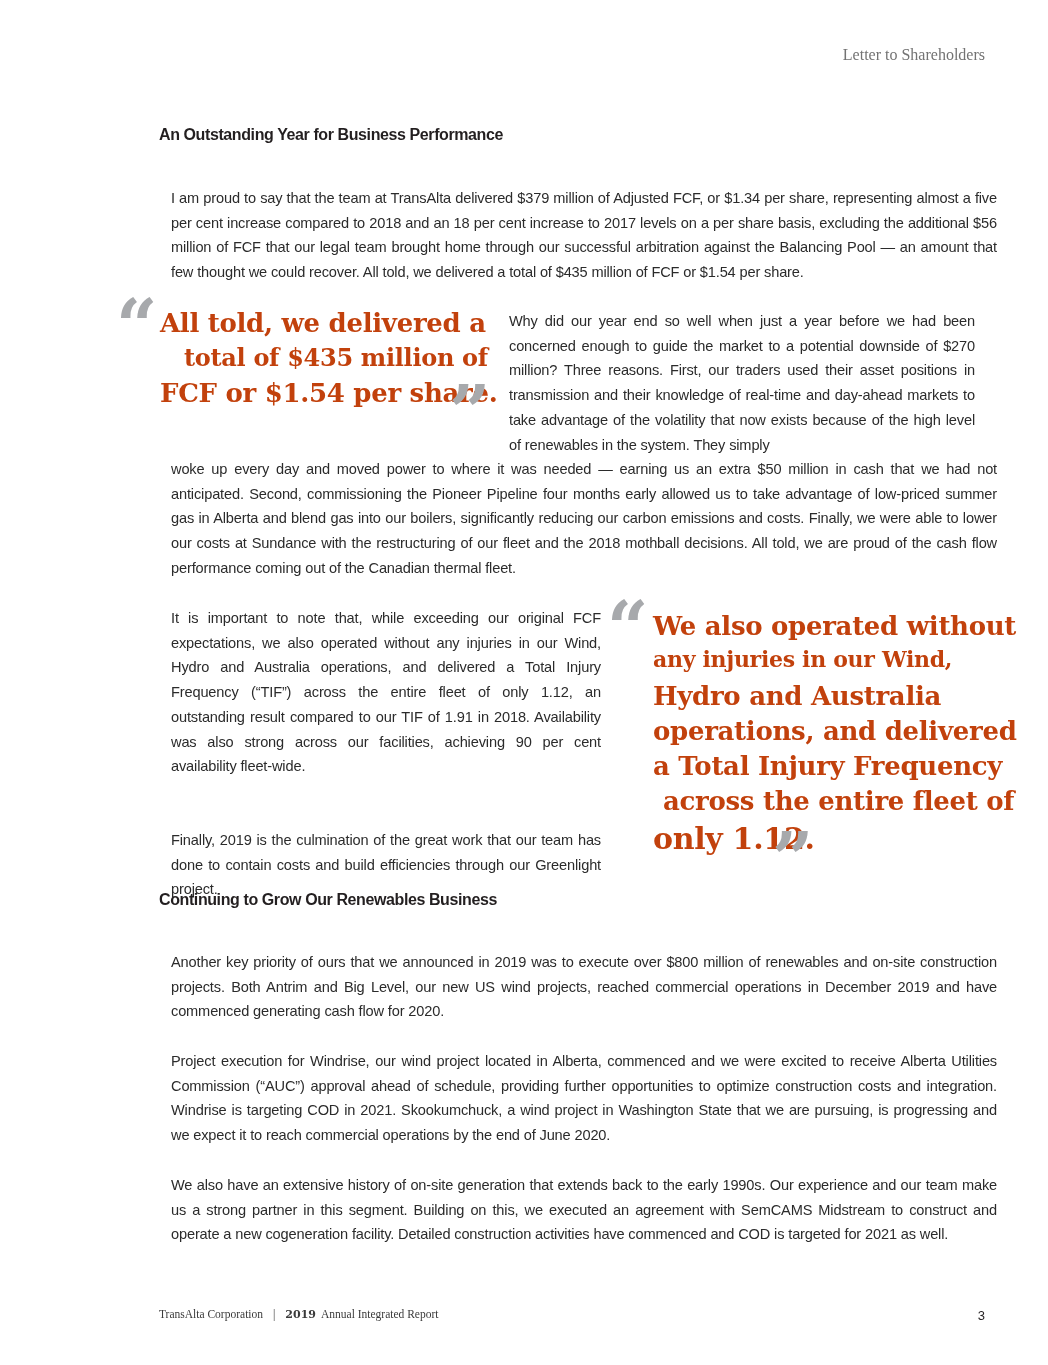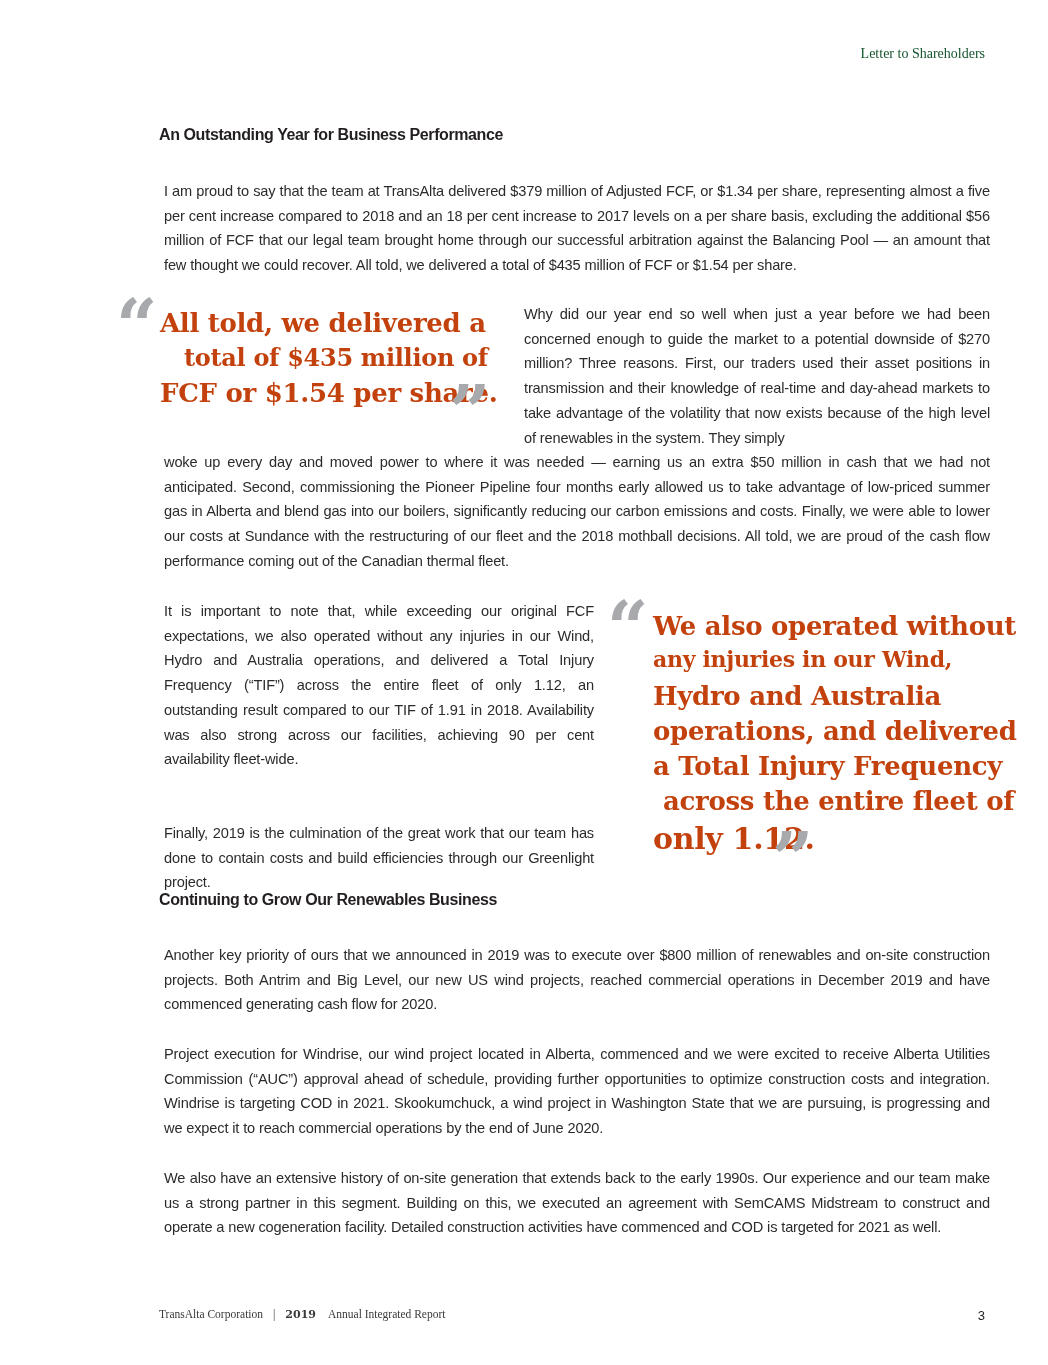--- a/index.html
+++ b/index.html
@@ -3,50 +3,50 @@
   <meta charset="utf-8">
   <style>
     html, body { margin: 0; padding: 0; background: #ffffff; }
     body {
       width: 1048px; height: 1365px; position: relative; overflow: hidden;
       color: #231f20;
       font-family: "Liberation Sans", sans-serif;
     }
     .running-head {
       position: absolute; top: 46px; right: 63px;
-      font-family: "Liberation Serif", serif; font-size: 14px; color: #14532d;
+      font-family: "Liberation Serif", serif; font-size: 16px; color: #737373;
     }
     .h2 {
       position: absolute; left: 159px;
       font-family: "Liberation Sans", sans-serif; font-weight: bold;
       font-size: 16px; letter-spacing: -0.4px; color: #231f20;
     }
     .para {
       position: absolute; left: 159px; width: 826px;
       font-size: 14.6px; line-height: 24.7px; color: #2b2b2b;
-      text-align: justify; margin: 5px; letter-spacing: -0.15px;
+      text-align: justify; margin: 12px; letter-spacing: -0.15px;
     }
     .para.narrow { width: 430px; }
-    .para.right { left: 519px; width: 466px; }
+    .para.right { left: 497px; width: 466px; }
     .pull {
       position: absolute;
       font-family: "DejaVu Serif", serif; font-weight: bold;
       color: #c2410c; letter-spacing: -0.3px;
     }
     .q-mark {
       position: absolute; font-family: "DejaVu Serif", serif; font-weight: bold;
       color: #a7a9ac; line-height: 1;
     }
     .footer-left {
       position: absolute; top: 1308px; left: 159px;
       font-family: "Liberation Serif", serif; font-size: 11.5px; color: #3a3a3a;
       white-space: nowrap;
     }
     .footer-left .sep { margin: 0 10px; }
-    .footer-left .year { font-family: "DejaVu Serif", serif; font-weight: bold; font-size: 11px; margin-right: 12px; }
+    .footer-left .year { font-family: "DejaVu Serif", serif; font-weight: bold; font-size: 11px; margin-right: 5px; }
     .page-num {
       position: absolute; top: 1308px; right: 63px;
       font-family: "Liberation Sans", sans-serif; font-size: 13px; color: #231f20;
     }
   </style>
 </head>
 <body>
 
 <div class="running-head">Letter to Shareholders</div>
 

